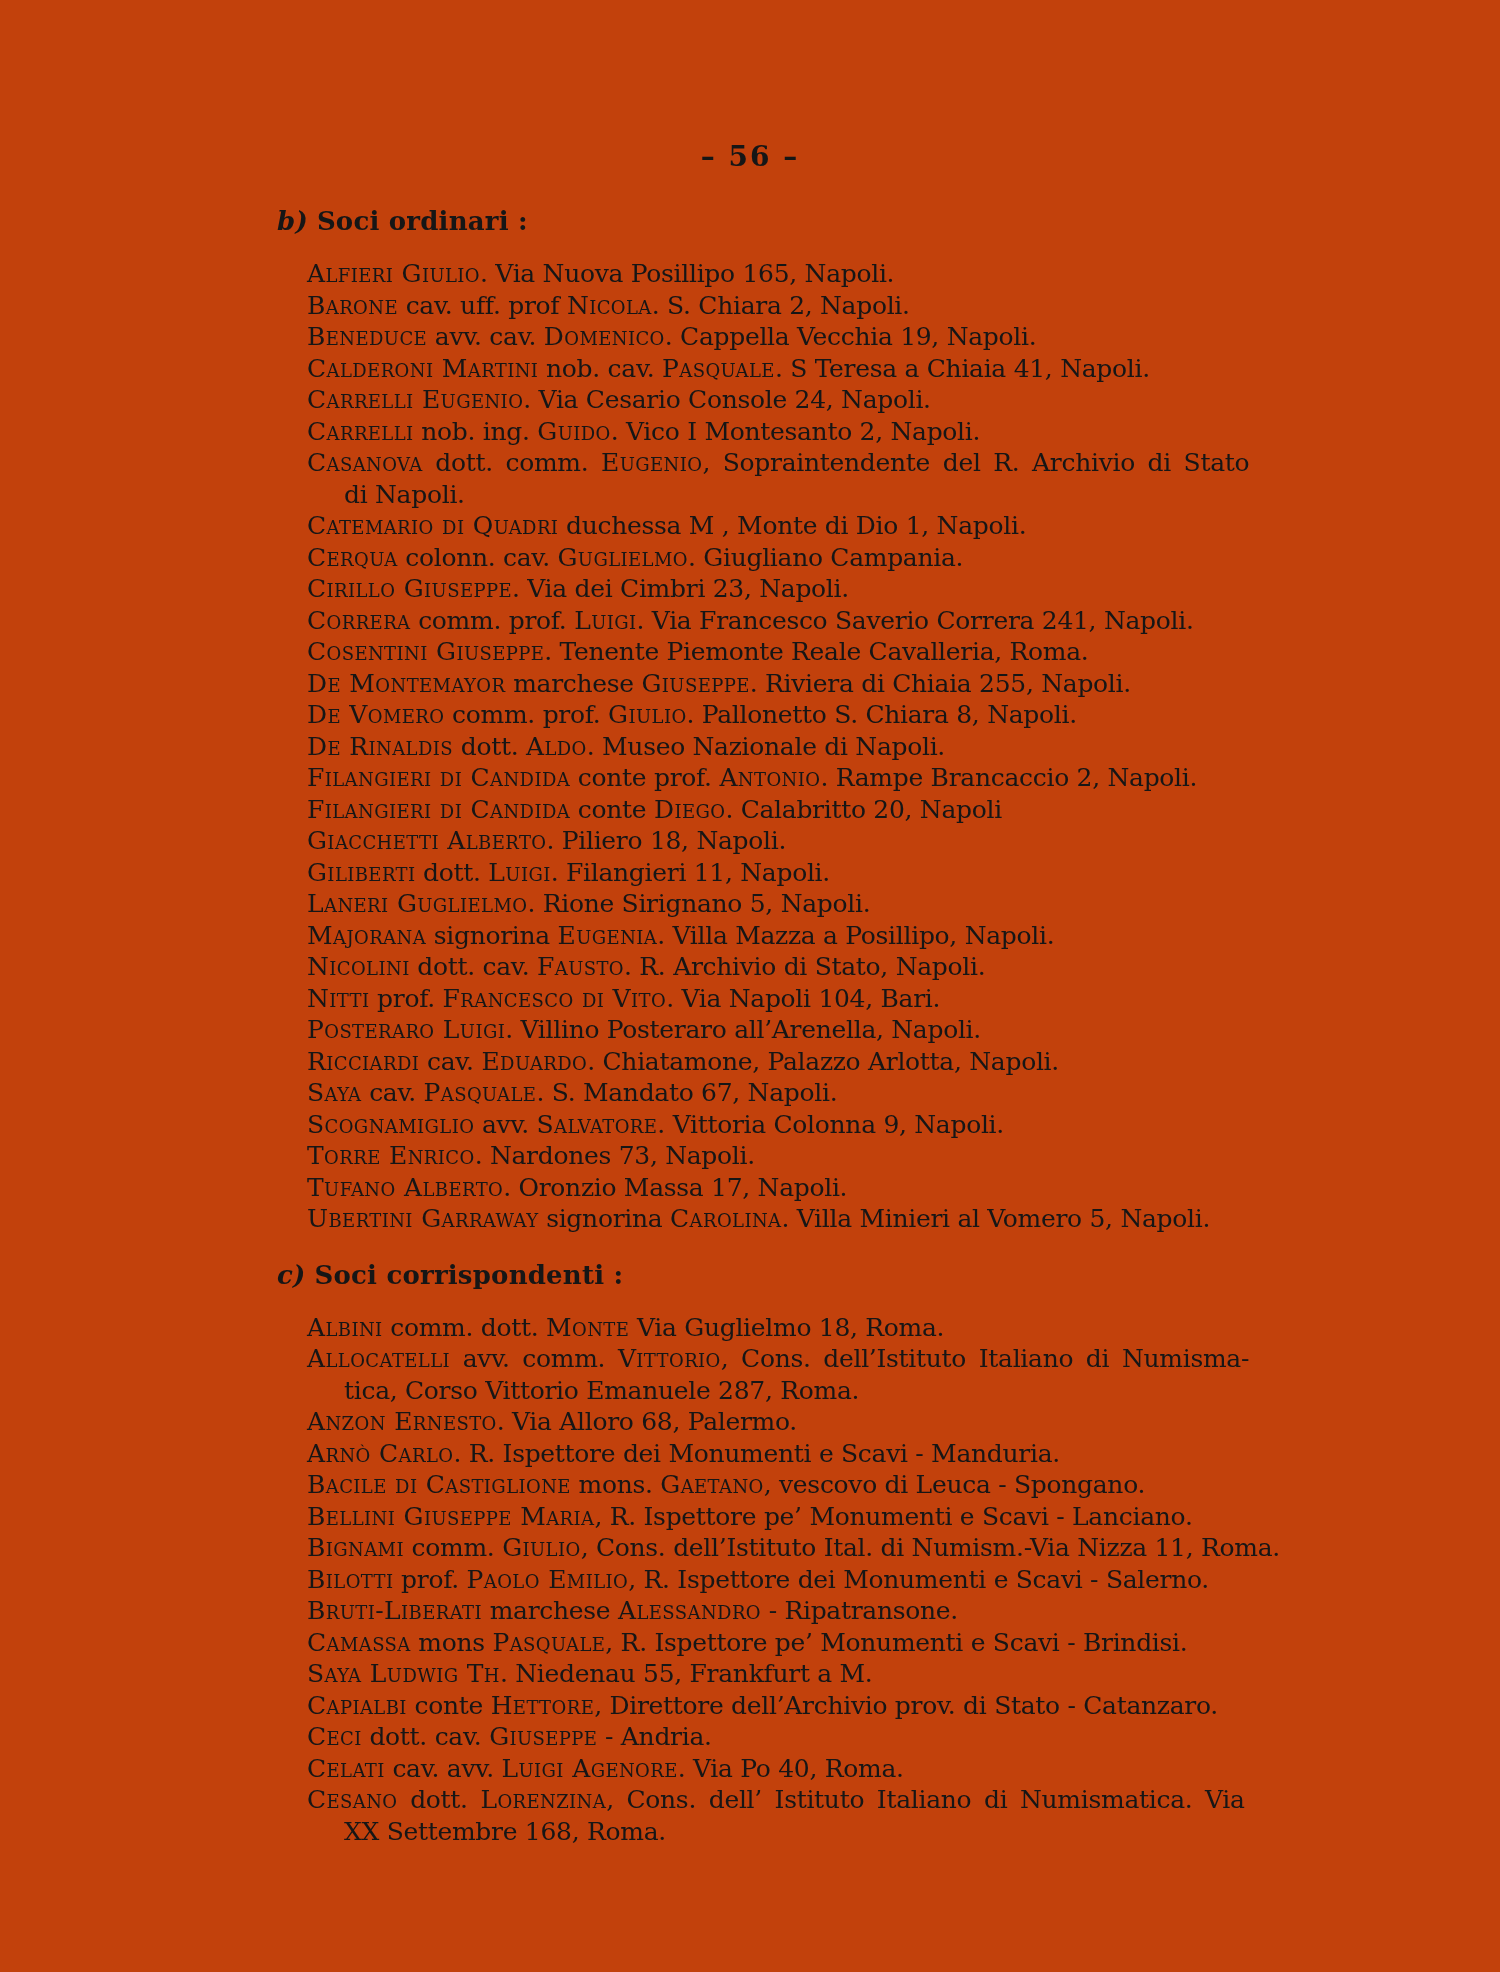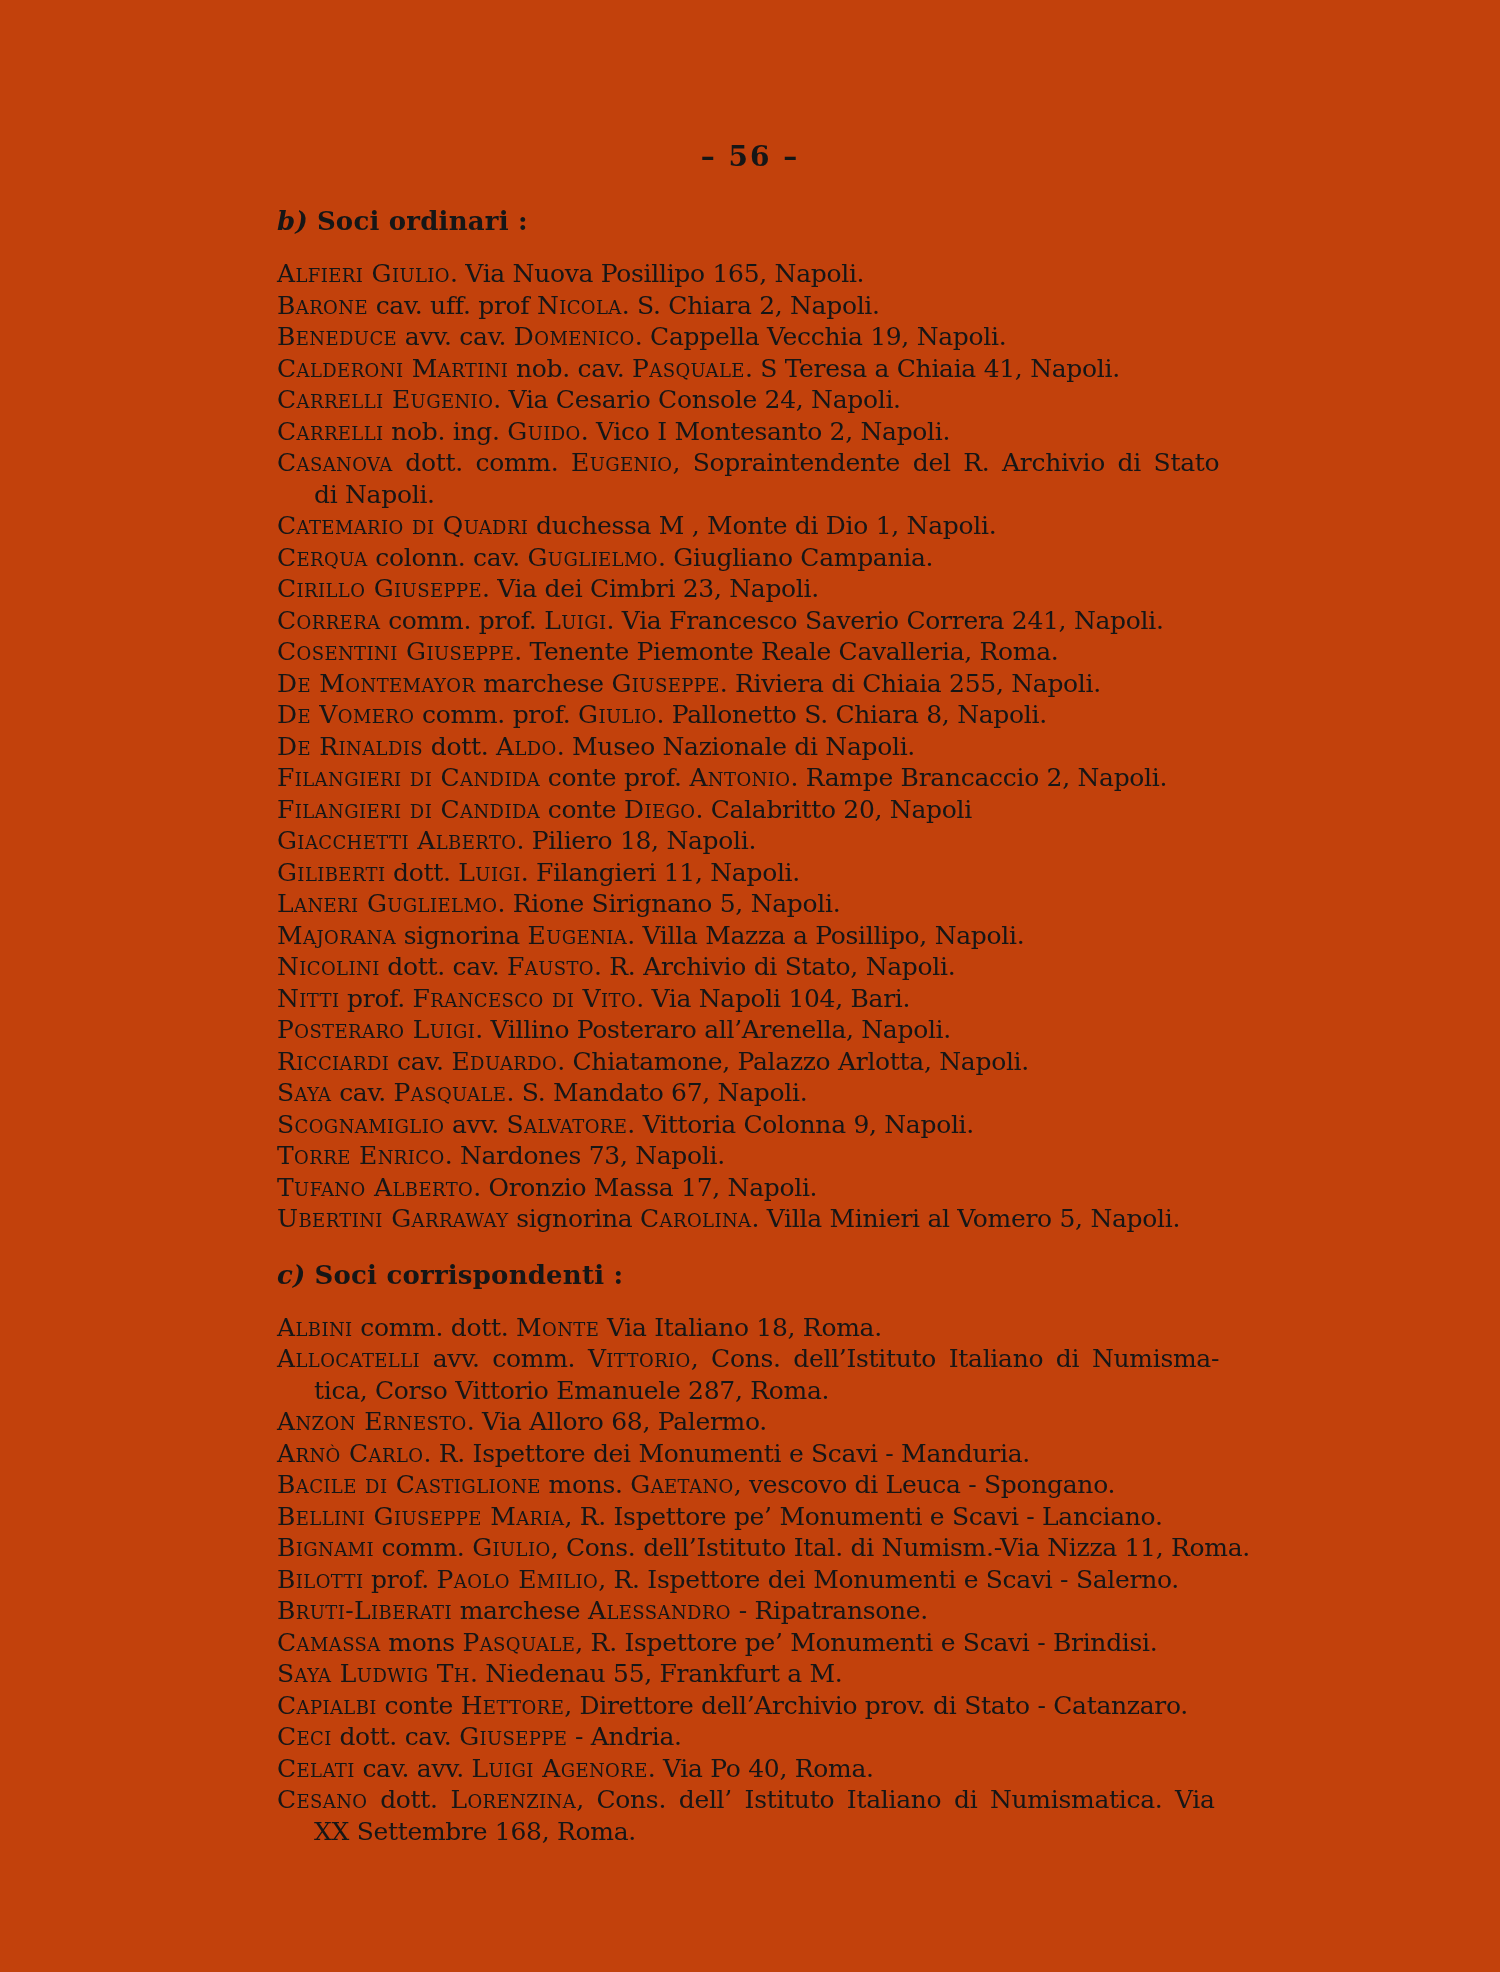--- a/index.html
+++ b/index.html
@@ -31,21 +31,21 @@
   }
   .section-heading {
     margin: 0 0 20px 0;
     font-size: 26px;
     line-height: 33px;
     font-weight: bold;
     letter-spacing: 0.2px;
   }
   .section-heading.second { margin-top: 24px; }
   .section-label { font-style: italic; margin-right: 9px; }
-  .entries { }
+  .entries { margin-left: 30px; }
   .entry {
     margin: 0;
     padding-left: 37px;
     text-indent: -37px;
     font-size: 25px;
     line-height: 31.5px;
     letter-spacing: -0.3px;
     white-space: nowrap;
   }
   .entry .sc {
@@ -97,21 +97,21 @@
           <p class="entry"><span class="line"><span class="sc">Tufano Alberto</span><span class="plain">. Oronzio Massa 17, Napoli.</span></span></p>
           <p class="entry"><span class="line"><span class="sc">Ubertini Garraway</span><span class="plain"> signorina </span><span class="sc">Carolina</span><span class="plain">. Villa Minieri al Vomero 5, Napoli.</span></span></p>
         </div>
     </section>
 
     <section class="member-section">
       <h2 class="section-heading second">
         <span class="section-label">c)</span><span class="section-title">Soci corrispondenti :</span>
       </h2>
       <div class="entries">
-          <p class="entry"><span class="line"><span class="sc">Albini</span><span class="plain"> comm. dott. </span><span class="sc">Monte</span><span class="plain">  Via Italiano 18, Roma.</span></span></p>
+          <p class="entry"><span class="line"><span class="sc">Albini</span><span class="plain"> comm. dott. </span><span class="sc">Monte</span><span class="plain">  Via Guglielmo 18, Roma.</span></span></p>
           <p class="entry"><span class="line stretch"><span class="sc">Allocatelli</span><span class="plain"> avv. comm. </span><span class="sc">Vittorio</span><span class="plain">, Cons. dell’Istituto Italiano di Numisma-</span></span><br><span class="line"><span class="plain">tica, Corso Vittorio Emanuele 287, Roma.</span></span></p>
           <p class="entry"><span class="line"><span class="sc">Anzon Ernesto</span><span class="plain">. Via Alloro 68, Palermo.</span></span></p>
           <p class="entry"><span class="line"><span class="sc">Arnò Carlo</span><span class="plain">. R. Ispettore dei Monumenti e Scavi - Manduria.</span></span></p>
           <p class="entry"><span class="line"><span class="sc">Bacile di Castiglione</span><span class="plain"> mons. </span><span class="sc">Gaetano</span><span class="plain">, vescovo di Leuca - Spongano.</span></span></p>
           <p class="entry"><span class="line"><span class="sc">Bellini Giuseppe Maria</span><span class="plain">, R. Ispettore pe’ Monumenti e Scavi - Lanciano.</span></span></p>
           <p class="entry"><span class="line"><span class="sc">Bignami</span><span class="plain"> comm. </span><span class="sc">Giulio</span><span class="plain">, Cons. dell’Istituto Ital. di Numism.-Via Nizza 11, Roma.</span></span></p>
           <p class="entry"><span class="line"><span class="sc">Bilotti</span><span class="plain"> prof. </span><span class="sc">Paolo Emilio</span><span class="plain">, R. Ispettore dei Monumenti e Scavi - Salerno.</span></span></p>
           <p class="entry"><span class="line"><span class="sc">Bruti-Liberati</span><span class="plain"> marchese </span><span class="sc">Alessandro</span><span class="plain"> - Ripatransone.</span></span></p>
           <p class="entry"><span class="line"><span class="sc">Camassa</span><span class="plain"> mons  </span><span class="sc">Pasquale</span><span class="plain">, R. Ispettore pe’ Monumenti e Scavi - Brindisi.</span></span></p>
           <p class="entry"><span class="line"><span class="sc">Saya Ludwig Th</span><span class="plain">. Niedenau 55, Frankfurt a M.</span></span></p>

